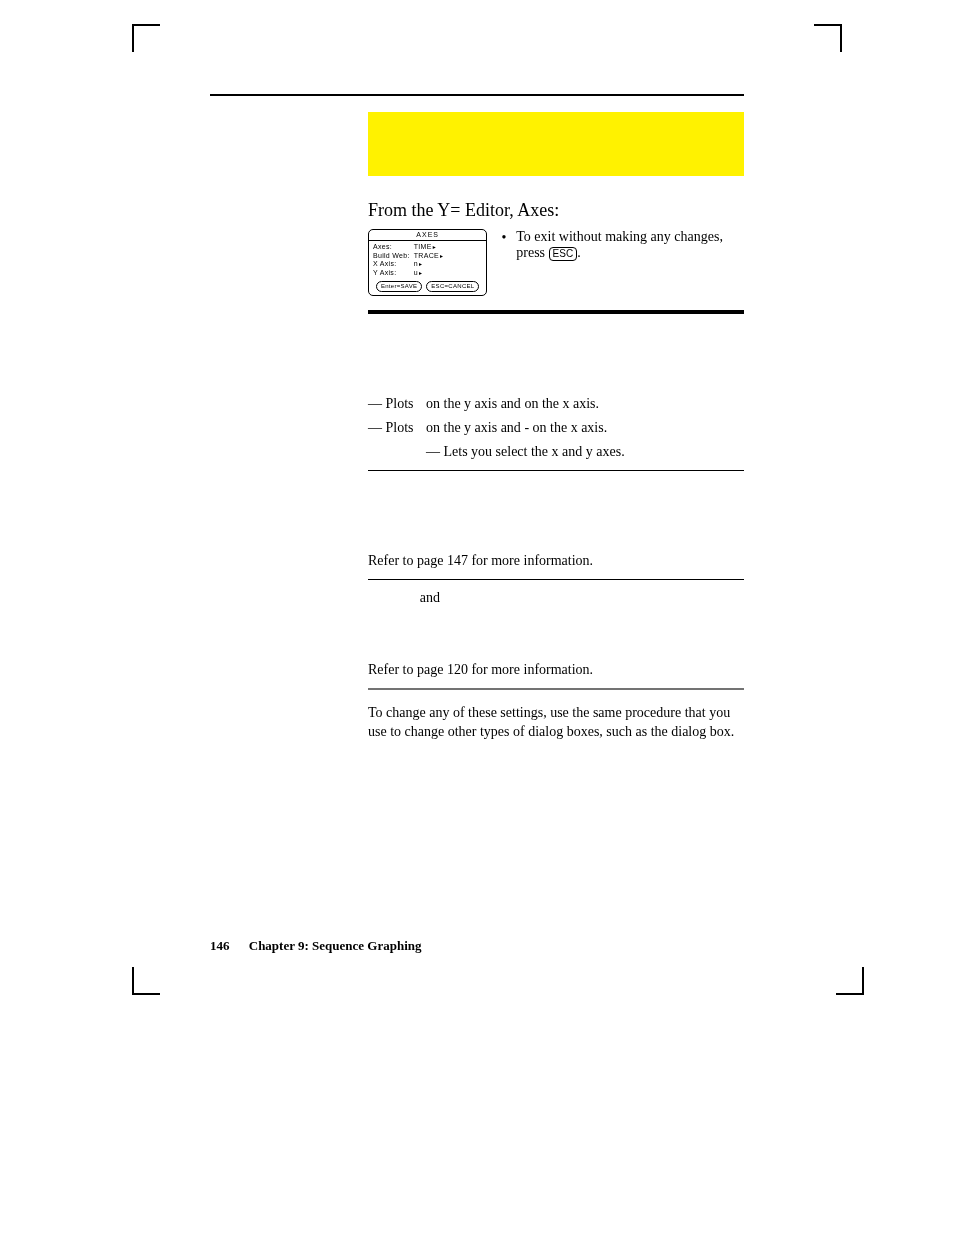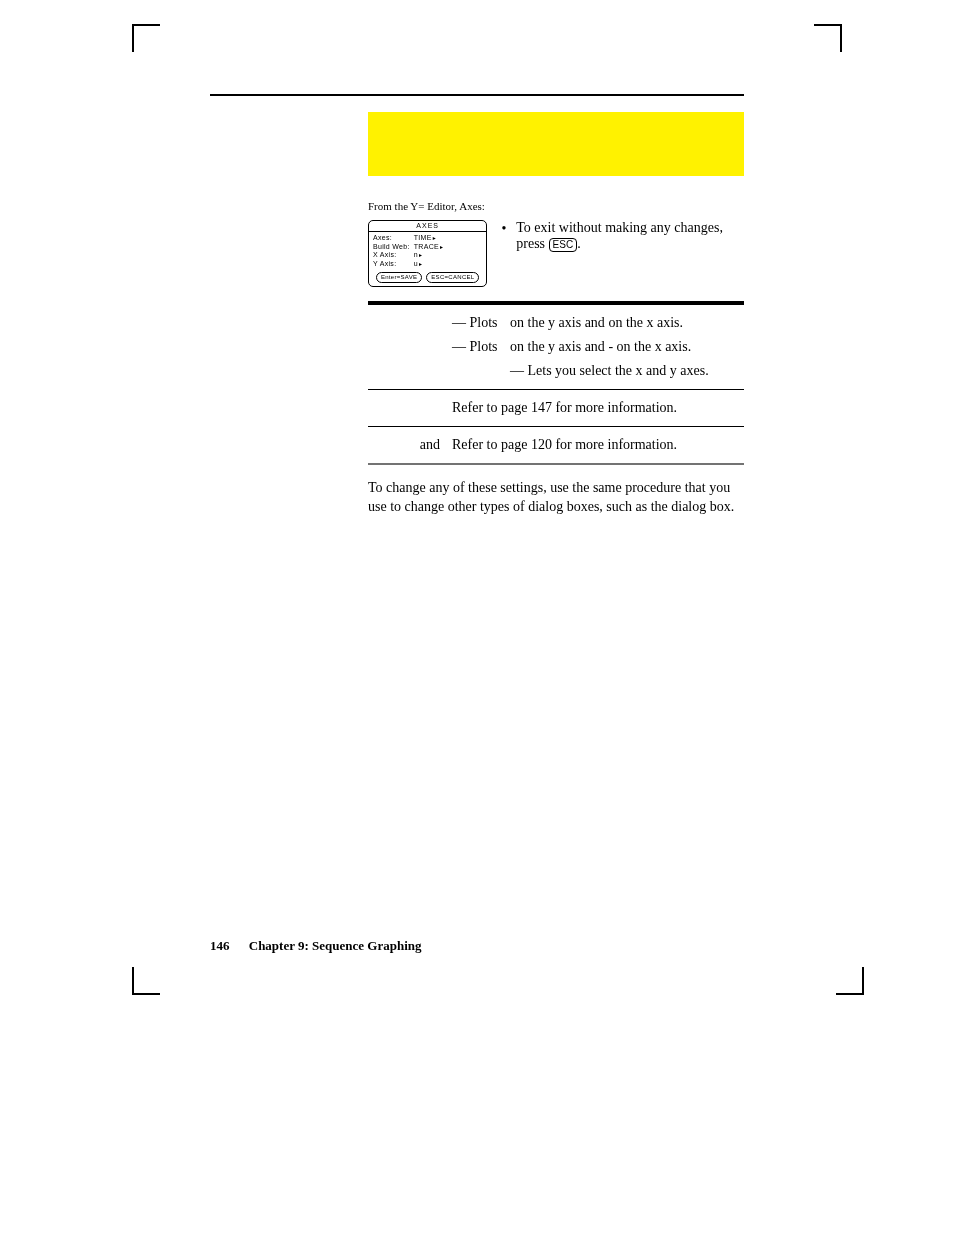--- a/index.html
+++ b/index.html
@@ -36,21 +36,21 @@
   }
   .content-col {
     margin-left: 158px;
   }
   .highlight-block {
     background: #fff200;
     height: 64px;
     width: 100%;
   }
   .intro {
-    font-size: 11px;
+    font-size: 18px;
     margin: 24px 0 0 0;
   }
   .notes-row {
     display: flex;
     align-items: flex-start;
     gap: 14px;
     margin: 8px 0 14px 0;
   }
   .dialog-box {
     width: 140px;
@@ -127,20 +127,21 @@
     margin: 0 0 0 0;
   }
   .desc-table {
     width: 100%;
     font-size: 14px;
   }
   .desc-table .row {
     display: flex;
     border-bottom: 1px solid #000;
     padding: 10px 0;
+    flex-direction: column;
   }
   .desc-table .row.last { border-bottom: 2px solid #737373; }
   .desc-table .row.first {
     border-top: 2px solid #000;
     border-bottom: 1px solid #000;
   }
   .desc-table .rlabel {
     width: 72px;
     flex: 0 0 72px;
     text-align: right;

